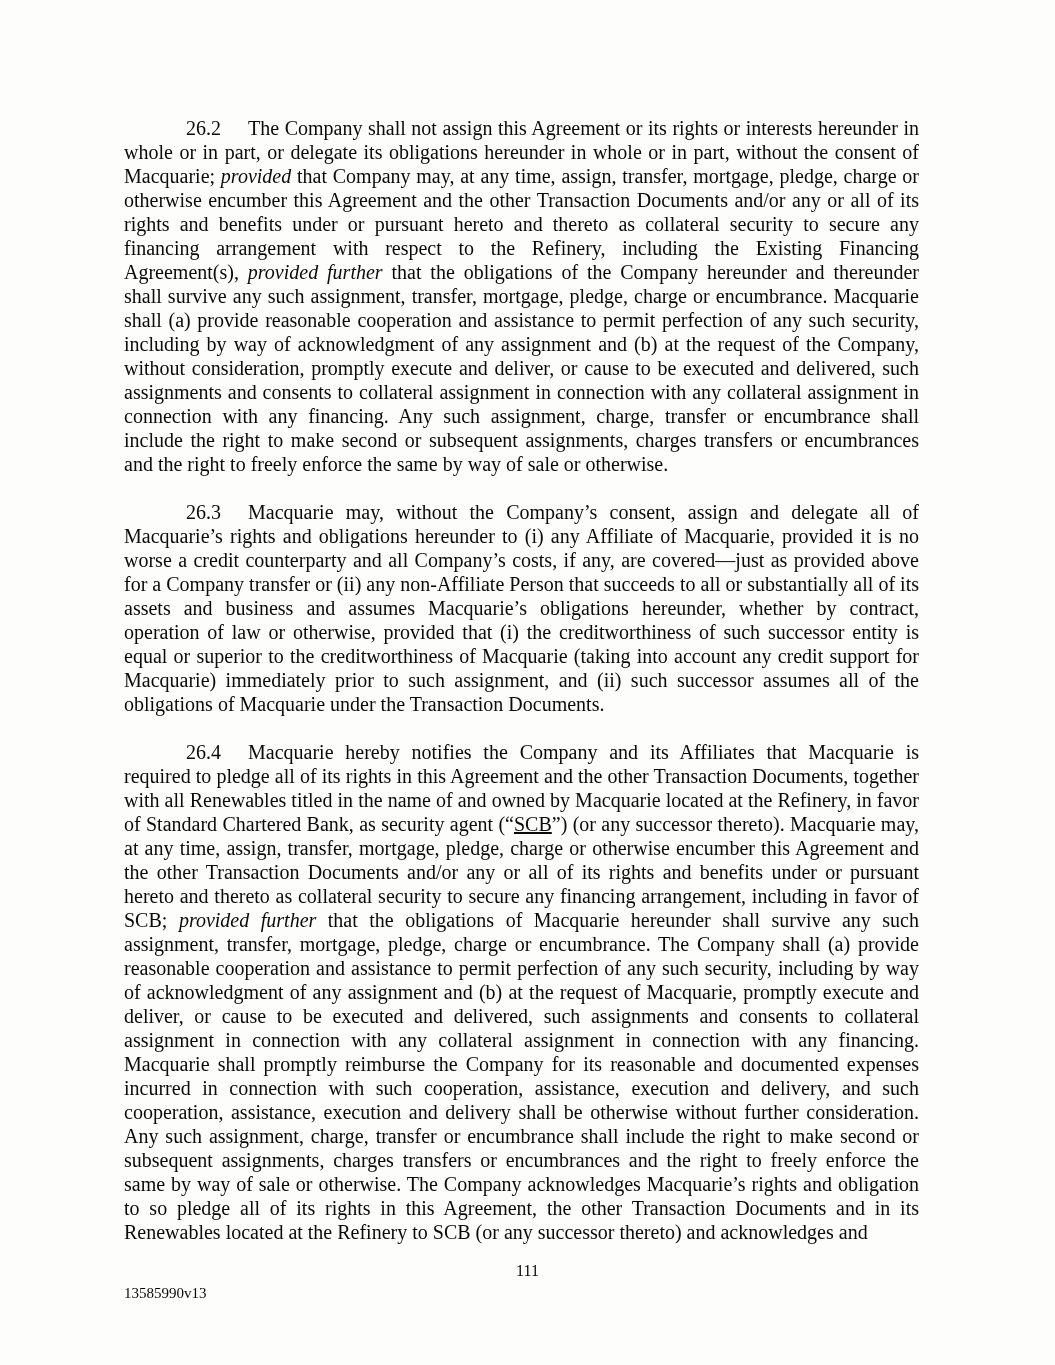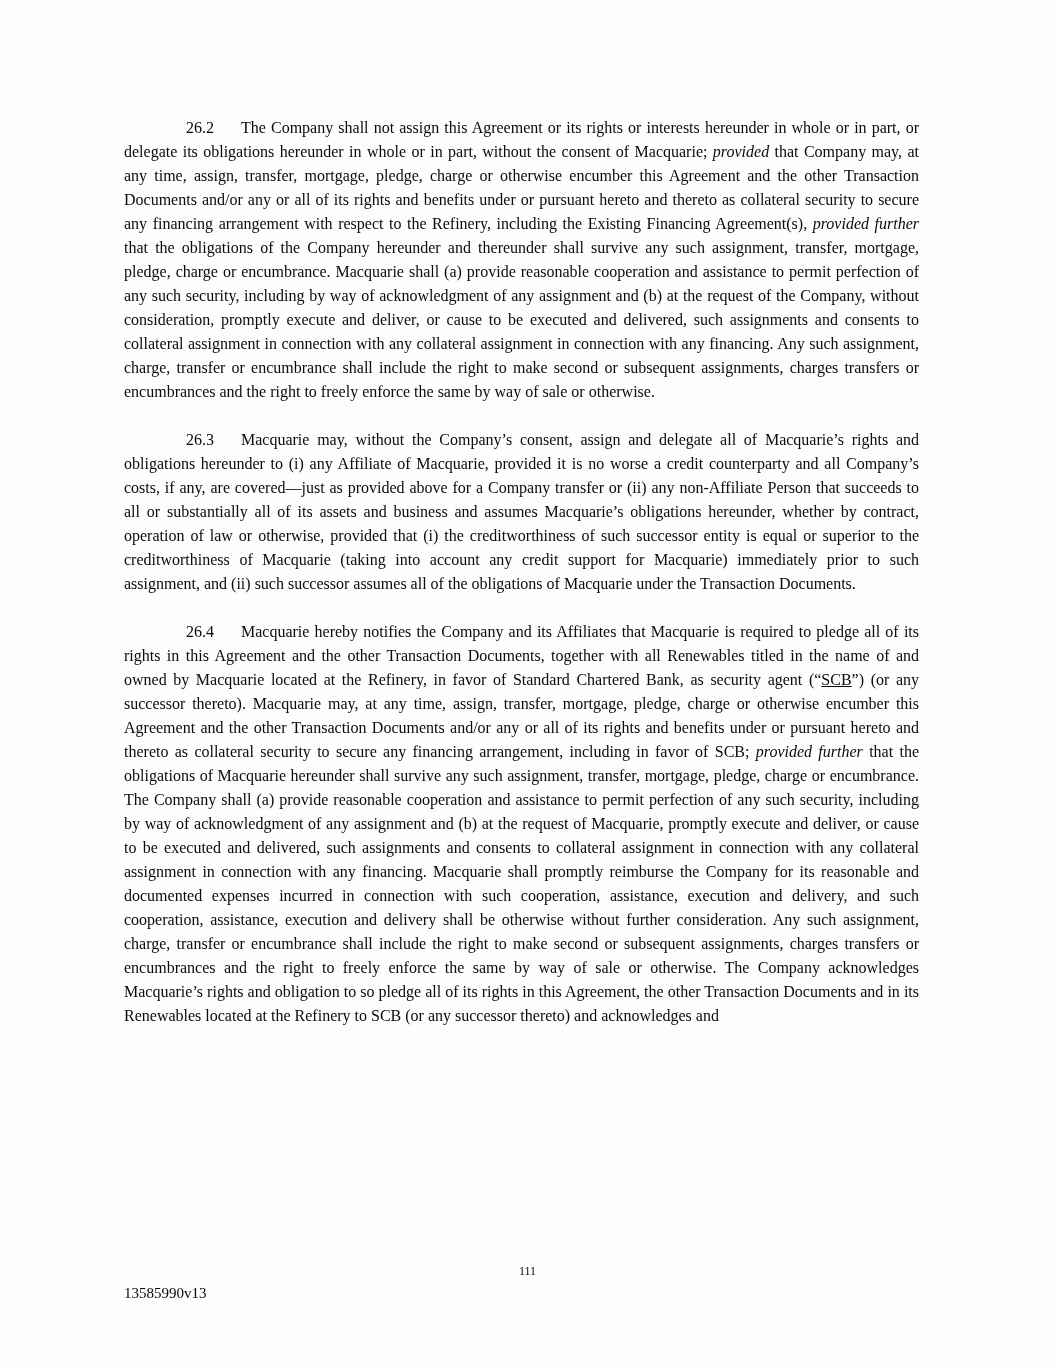--- a/index.html
+++ b/index.html
@@ -17,21 +17,21 @@
     overflow: hidden;
   }
   .body-text {
     position: absolute;
     left: 124px;
     top: 116px;
     width: 807px;
   }
   p.para {
     margin: 0 12px 24px 0;
-    font-size: 16px;
+    font-size: 20px;
     line-height: 24px;
     text-align: justify;
     text-indent: 62px;
   }
   p.para:last-child {
     margin-bottom: 0;
   }
   .tab-spacer {
     display: inline-block;
     width: 27px;
@@ -41,21 +41,21 @@
   }
   .run-underline {
     text-decoration: underline;
   }
   .page-number {
     position: absolute;
     left: 0;
     top: 1259px;
     width: 100%;
     text-align: center;
-    font-size: 12px;
+    font-size: 16px;
     line-height: 24px;
   }
   .doc-id {
     position: absolute;
     left: 124px;
     top: 1284px;
     font-size: 15px;
     line-height: 19px;
   }
 </style>

